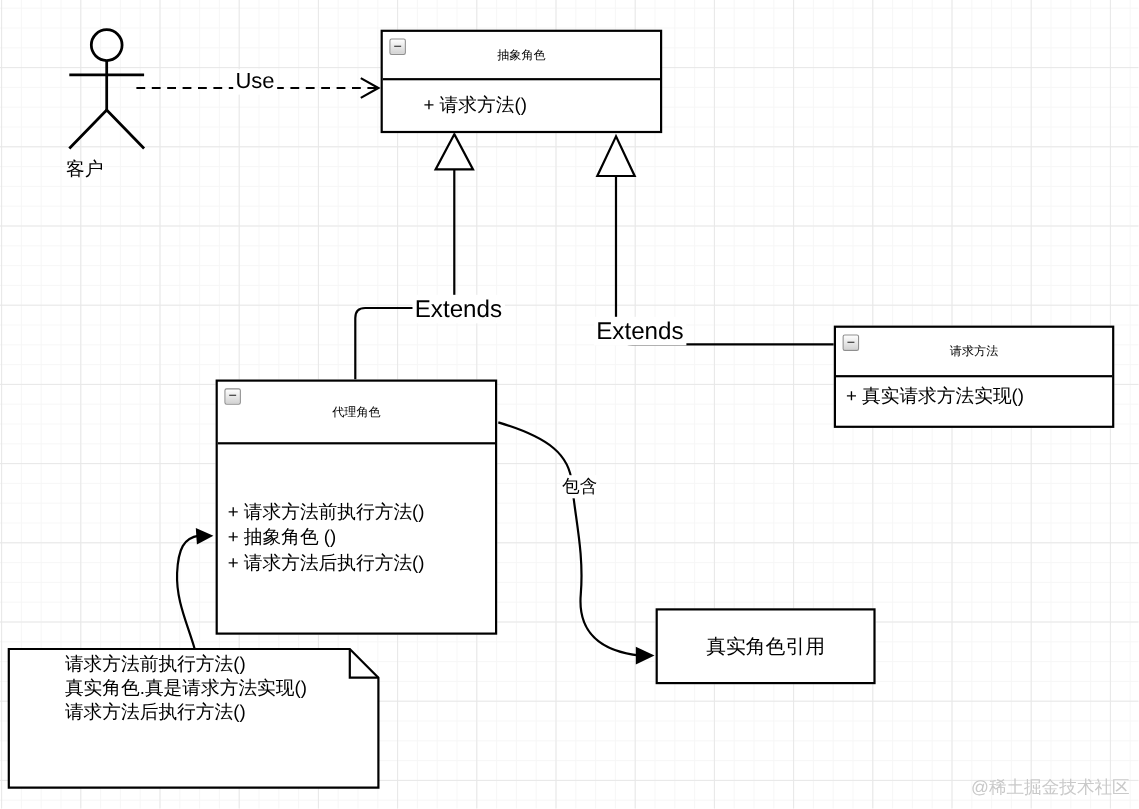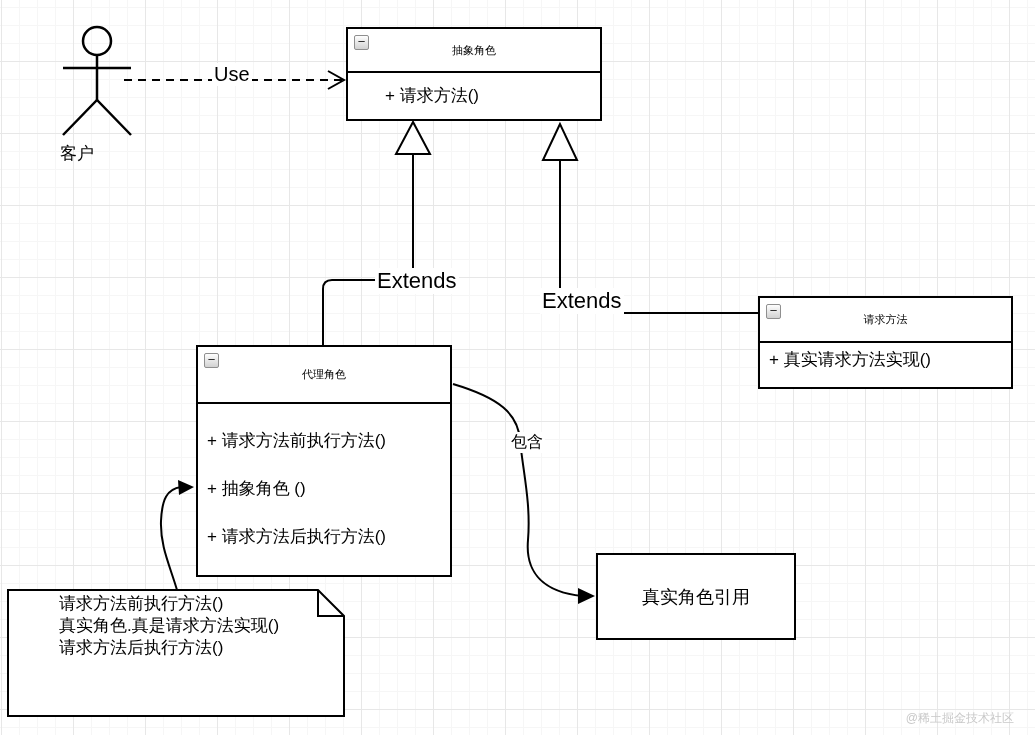--- a/index.html
+++ b/index.html
@@ -23,21 +23,21 @@
     background:linear-gradient(#fefefe,#d2d2d2);
     font-size:13px;line-height:12px;text-align:center;color:#222;
   }
   .uml-methods{display:flex;flex-direction:column;justify-content:space-evenly;box-sizing:border-box;}
   .uml-method{padding-left:9px;font-size:17px;white-space:nowrap;}
   .edge-label{position:absolute;background:#fff;padding:0 2px;font-size:22px;white-space:nowrap;}
   .plain-label{position:absolute;font-size:17px;white-space:nowrap;}
   .ref-box{position:absolute;background:#fff;border:2px solid #000;box-sizing:border-box;
     display:flex;align-items:center;justify-content:center;font-size:18px;}
   .note-text{position:absolute;font-size:17px;line-height:22px;white-space:pre-line;margin-left:46px;}
-  .watermark{position:absolute;right:21px;bottom:8px;font-size:12px;color:#c9c9c9;}
+  .watermark{position:absolute;right:8px;bottom:8px;font-size:16px;color:#c9c9c9;}
 </style>
 </head>
 <body>
 
 <div class="canvas">
 
   <svg class="layer" viewBox="0 0 1035 735">
 
     <g stroke="#000" stroke-width="2.5" fill="none">
       <circle cx="97" cy="41" r="14"></circle>
@@ -85,38 +85,38 @@
     <div class="uml-methods" style="height:44px;margin-left:28px;">
       <div class="uml-method">+ 请求方法()</div>
     </div>
   </div>
 
   <div class="uml-class" style="left:196px;top:345px;width:256px;height:232px;">
     <div class="uml-title-row" style="height:57px;">
       <span class="collapse">−</span>
       <span class="uml-title">代理角色</span>
     </div>
-    <div class="uml-methods" style="height:169px;">
+    <div class="uml-methods" style="height:169px;justify-content:center;">
       <div class="uml-method">+ 请求方法前执行方法()</div>
       <div class="uml-method">+ 抽象角色 ()</div>
       <div class="uml-method">+ 请求方法后执行方法()</div>
     </div>
   </div>
 
   <div class="uml-class" style="left:758px;top:296px;width:255px;height:93px;">
     <div class="uml-title-row" style="height:45px;">
       <span class="collapse">−</span>
       <span class="uml-title">请求方法</span>
     </div>
     <div class="uml-methods" style="height:32px;">
       <div class="uml-method">+ 真实请求方法实现()</div>
     </div>
   </div>
 
-  <div class="ref-box" style="left:596px;top:553px;width:200px;height:87px;font-family:Liberation Mono, monospace;">
+  <div class="ref-box" style="left:596px;top:553px;width:200px;height:69px;font-family:Liberation Mono, monospace;">
     <span>真实角色引用</span>
   </div>
 
   <div class="note-text" style="left:13px;top:593px;width:320px;">请求方法前执行方法()
 真实角色.真是请求方法实现()
 请求方法后执行方法()</div>
 
   <div class="plain-label" style="left:60px;top:142px;width:78px;text-align:left;">客户</div>
   <div class="edge-label" style="left:212px;top:63px;font-size:20px;">Use</div>
   <div class="edge-label" style="left:375px;top:268px;">Extends</div>

